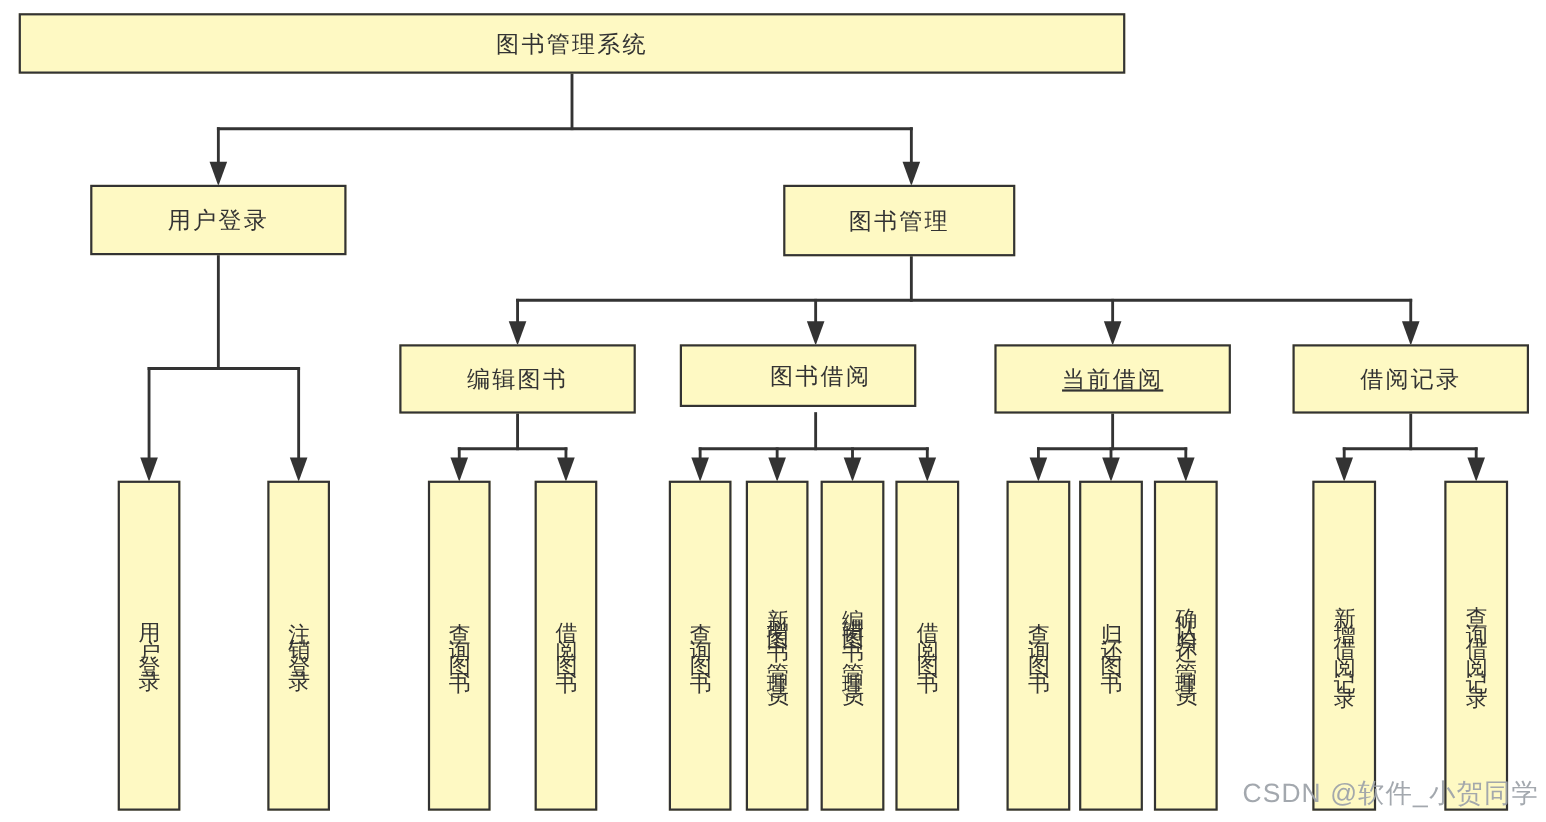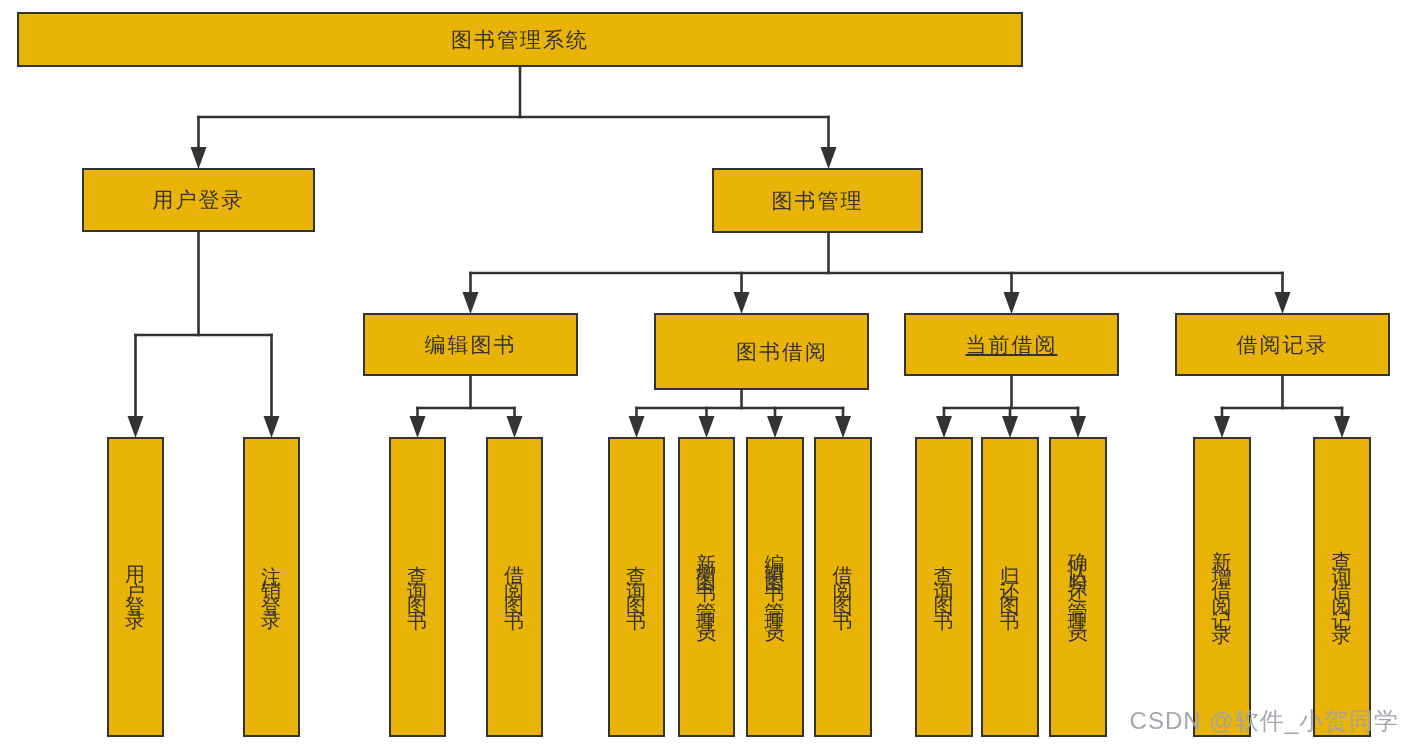--- a/index.html
+++ b/index.html
@@ -14,21 +14,21 @@
   #connectors {
     position: absolute;
     left: 0; top: 0;
     width: 1405px; height: 747px;
     pointer-events: none;
   }
   .node {
     position: absolute;
     box-sizing: border-box;
     border: 2.6px solid #333333;
-    background: #eab308;
+    background: #fef9c3;
     display: flex;
     align-items: center;
     justify-content: center;
     color: #333333;
   }
   .node.box span {
     font-size: 21px;
     letter-spacing: 2px;
     white-space: nowrap;
     color: #333333;
@@ -117,21 +117,21 @@
     </div>
     <div class="node box" style="left: 82px; top: 168px; width: 233px; height: 64px;">
       <span>用户登录</span>
     </div>
     <div class="node box" style="left: 712px; top: 168px; width: 211px; height: 65px;">
       <span>图书管理</span>
     </div>
     <div class="node box" style="left: 363px; top: 313px; width: 215px; height: 63px;">
       <span>编辑图书</span>
     </div>
-    <div class="node box" style="left: 654px; top: 313px; width: 215px; height: 77px; padding-left: 41px;">
+    <div class="node box" style="left: 618px; top: 313px; width: 215px; height: 57px; padding-left: 41px;">
       <span>图书借阅</span>
     </div>
     <div class="node box" style="left: 904px; top: 313px; width: 215px; height: 63px; text-decoration: underline;">
       <span>当前借阅</span>
     </div>
     <div class="node box" style="left: 1175px; top: 313px; width: 215px; height: 63px;">
       <span>借阅记录</span>
     </div>
     <div class="node leaf" style="left: 107px; top: 437px; width: 57px; height: 300px;">
       <span style="letter-spacing: 15px; margin-bottom: 15px;">用户登录</span>

